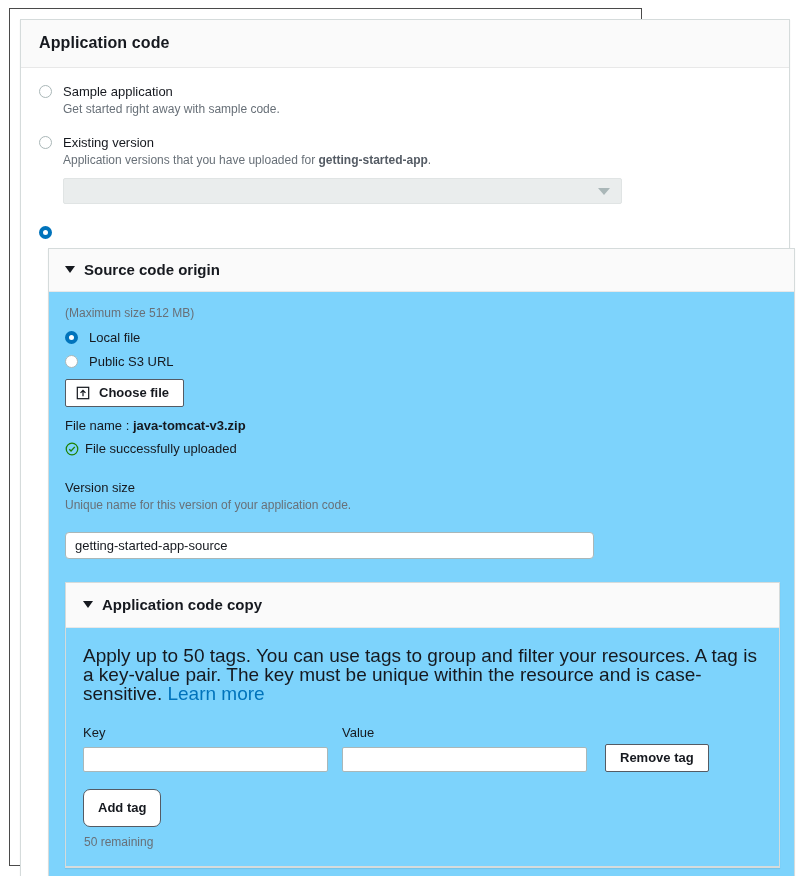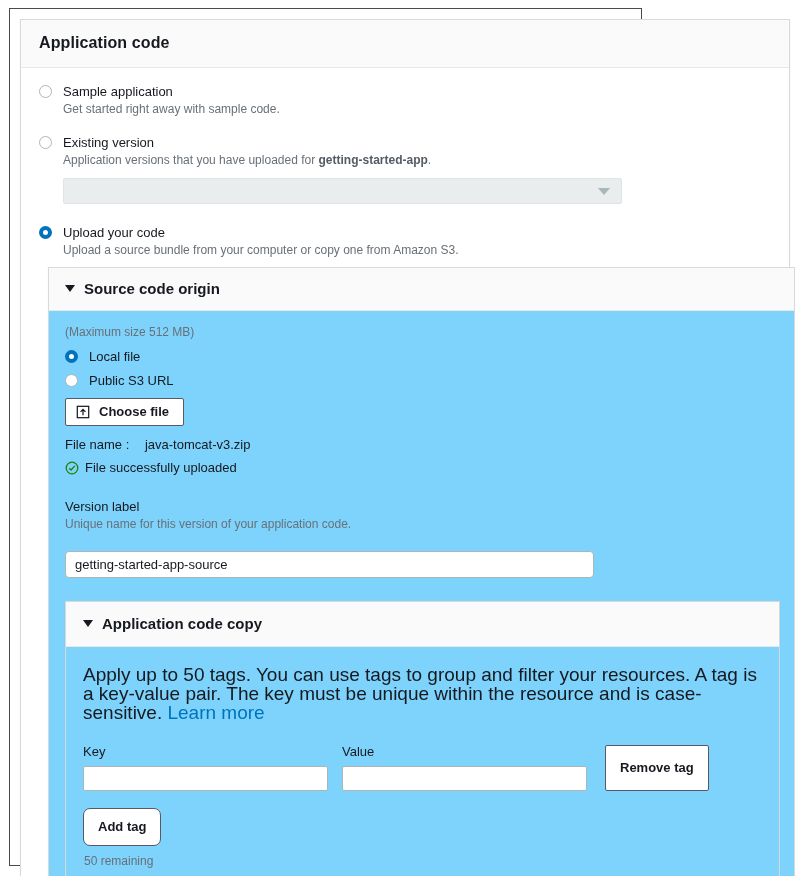--- a/index.html
+++ b/index.html
@@ -194,21 +194,21 @@
     flex: 0 0 auto;
     display: block;
   }
 
   .file-name-line {
     margin: 10px 0 0 0;
     font-size: 13px;
     color: #16191f;
     line-height: 17px;
   }
-  .file-name-line .fname { font-weight: normal; margin-left: 12px; }
+  .file-name-line .fname { font-weight: bold; }
 
   .upload-status {
     display: flex;
     align-items: center;
     margin: 6px 0 0 0;
     font-size: 13px;
     color: #16191f;
     line-height: 17px;
   }
   .check-glyph { width: 14px; height: 14px; margin-right: 6px; flex: 0 0 auto; display:block; }
@@ -277,21 +277,21 @@
     box-sizing: border-box;
     border: 1px solid #aab7b8;
     border-radius: 2px;
     background: #ffffff;
     font-family: "Liberation Sans", sans-serif;
     font-size: 13px;
     padding: 2px 8px;
     outline: none;
   }
   #value-col { margin-left: 14px; }
-  #remove-tag-button { margin-left: 18px; padding: 14px 14px; }
+  #remove-tag-button { margin-left: 18px; padding: 5px 14px; }
   #add-tag-button { margin: 17px 12px 0 0; padding: 10px 14px; border-radius: 7px; }
   .remaining {
     margin: 7px 0 0 1px;
     font-size: 12px;
     color: #687078;
     line-height: 16px;
   }
 </style>
 </head>
 <body>
@@ -322,24 +322,20 @@
           <span class="radio-desc"><span>Application versions that you have uploaded for </span><b>getting-started-app</b><span>.</span></span>
         </span>
       </div>
 
       <div class="select-disabled">
         <span class="select-caret"></span>
       </div>
 
       <div class="radio-row" style="margin-top:20px;margin-bottom:0;">
         <span class="radio-dot checked"></span>
-        <span class="radio-texts">
-          <span class="radio-title">Upload your code</span>
-          <span class="radio-desc">Upload a source bundle from your computer or copy one from Amazon S3.</span>
-        </span>
       </div>
 
       <section class="panel" id="source-panel">
         <div class="panel-header">
           <span class="tri"></span>
           <h2>Source code origin</h2>
         </div>
         <div class="panel-body">
 
           <p class="maxsize">(Maximum size 512 MB)</p>
@@ -368,21 +364,21 @@
           </p>
 
           <div class="upload-status">
             <svg class="check-glyph" viewBox="0 0 16 16">
               <circle cx="8" cy="8" r="6.6" fill="none" stroke="#1d8102" stroke-width="1.4"></circle>
               <path d="M4.9 8.2 L6.9 10.3 L11.2 5.6" fill="none" stroke="#1d8102" stroke-width="1.5"></path>
             </svg>
             <span>File successfully uploaded</span>
           </div>
 
-          <p class="field-label">Version label</p>
+          <p class="field-label">Version size</p>
           <p class="field-hint">Unique name for this version of your application code.</p>
           <input class="text-input" type="text" id="version-label-input" value="getting-started-app-source" style="">
 
           
           <section class="panel" id="tags-panel">
             <div class="panel-header">
               <span class="tri"></span>
               <h2>Application code copy</h2>
             </div>
             <div class="panel-body">

